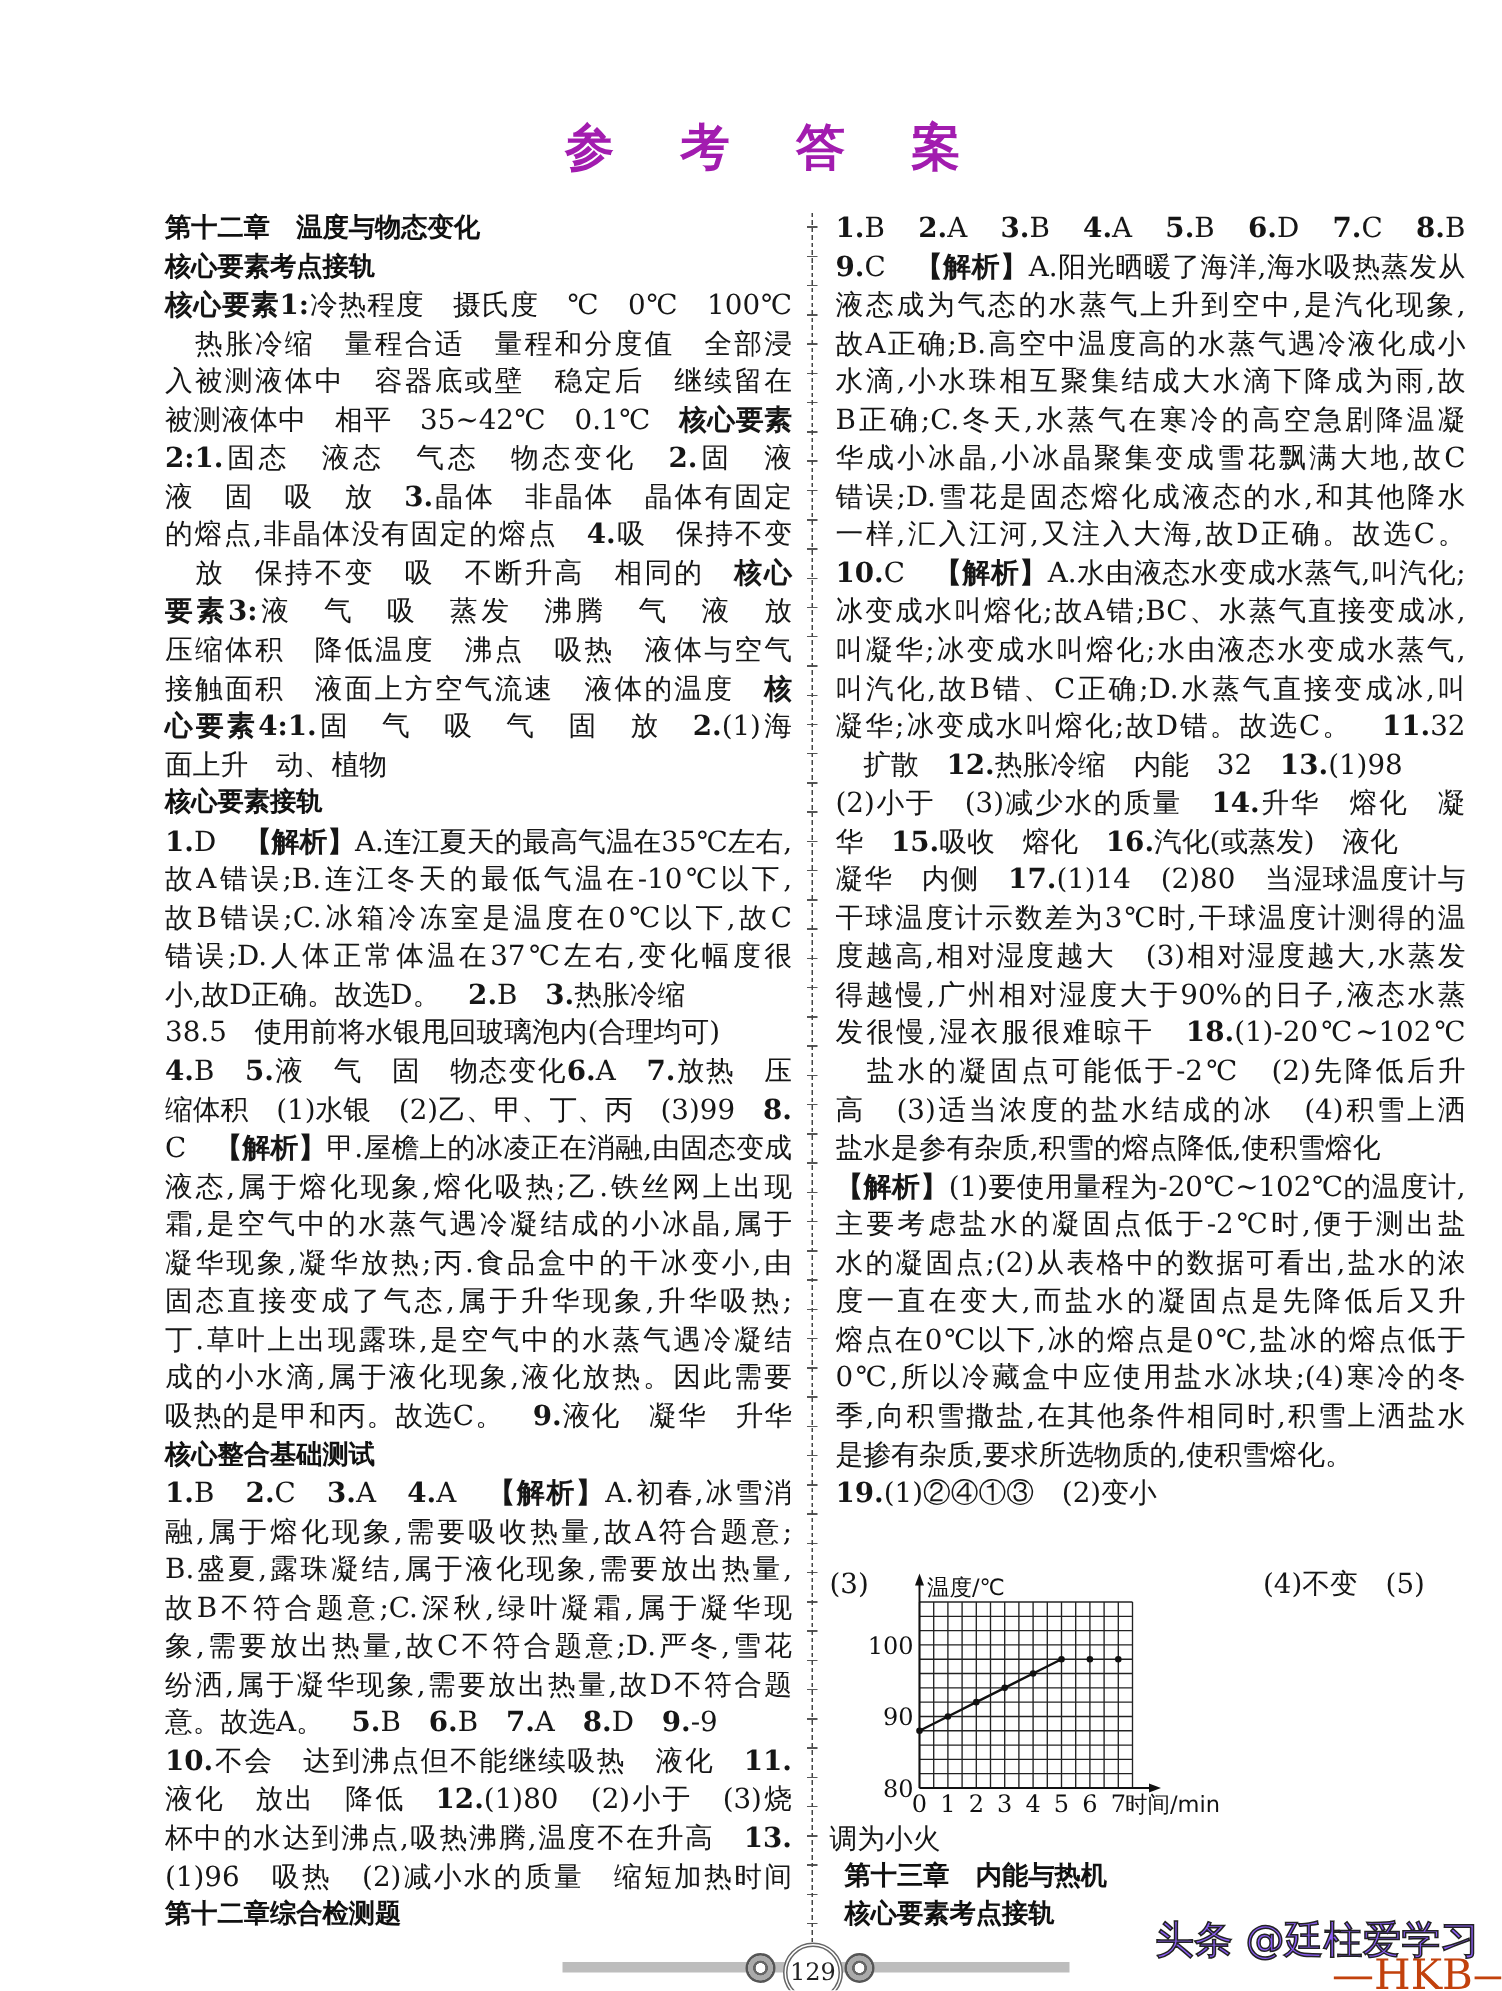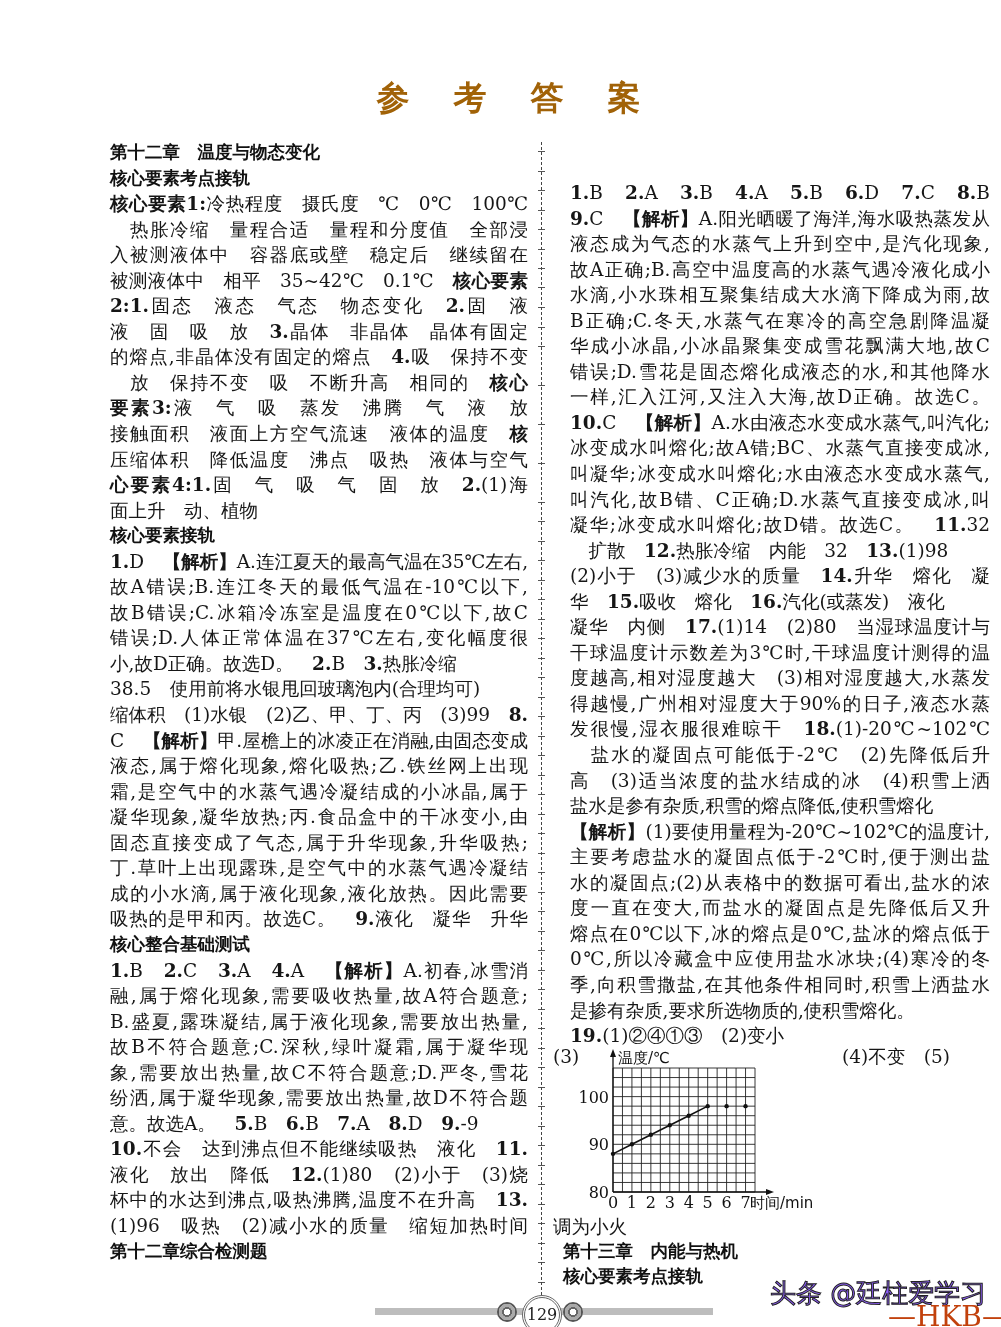--- a/index.html
+++ b/index.html
@@ -5,25 +5,25 @@
   html, body { margin: 0; padding: 0; background: #ffffff; }
   #page {
     position: relative; width: 1001px; height: 1327px; overflow: hidden;
     background: #ffffff; color: #161616;
     font-family: "DejaVu Serif", serif;
   }
   .title {
     position: absolute; top: 76px; left: 0; width: 1001px;
     text-align: center; font-size: 33px; font-weight: bold;
     letter-spacing: 44px; padding-left: 60px; box-sizing: border-box;
-    font-family: "DejaVu Serif", serif; color: #a16207;
+    font-family: "DejaVu Serif", serif; color: #a21caf;
   }
   .col { position: absolute; top: 140px; }
   #left-col { left: 110px; width: 418px; }
-  #right-col { left: 570px; width: 420px; margin-top: 40px; }
+  #right-col { left: 557px; width: 420px; }
   .line, .hdr {
     height: 25.55px; line-height: 25.55px; white-space: nowrap;
   }
   .line {
     font-size: 18.5px; text-align: justify; text-align-last: justify;
   }
   .line.short { text-align-last: left; }
   .hdr {
     text-align: left; font-family: "DejaVu Sans", sans-serif;
     font-weight: bold; font-size: 17.5px; color: #111;
@@ -82,31 +82,32 @@
       <div class="hdr">核心要素考点接轨</div>
       <div class="line"><span class="n"></span><span class="b">核心要素1:</span><span class="n">冷热程度　摄氏度　℃　0℃　100℃</span></div>
       <div class="line"><span class="n">　热胀冷缩　量程合适　量程和分度值　全部浸</span></div>
       <div class="line"><span class="n">入被测液体中　容器底或壁　稳定后　继续留在</span></div>
       <div class="line"><span class="n">被测液体中　相平　35~42℃　0.1℃　</span><span class="b">核心要素</span></div>
       <div class="line"><span class="n"></span><span class="b">2:1.</span><span class="n">固态　液态　气态　物态变化　</span><span class="b">2.</span><span class="n">固　液</span></div>
       <div class="line"><span class="n">液　固　吸　放　</span><span class="b">3.</span><span class="n">晶体　非晶体　晶体有固定</span></div>
       <div class="line"><span class="n">的熔点,非晶体没有固定的熔点　</span><span class="b">4.</span><span class="n">吸　保持不变</span></div>
       <div class="line"><span class="n">　放　保持不变　吸　不断升高　相同的　</span><span class="b">核心</span></div>
       <div class="line"><span class="n"></span><span class="b">要素3:</span><span class="n">液　气　吸　蒸发　沸腾　气　液　放</span></div>
+      <div class="line"><span class="n">压缩体积　降低温度　沸点　吸热　液体与空气</span></div>
       <div class="line"><span class="n">接触面积　液面上方空气流速　液体的温度　</span><span class="b">核</span></div>
-      <div class="line"><span class="n">压缩体积　降低温度　沸点　吸热　液体与空气</span></div>
       <div class="line"><span class="n"></span><span class="b">心要素4:1.</span><span class="n">固　气　吸　气　固　放　</span><span class="b">2.</span><span class="n">(1)海</span></div>
       <div class="line short"><span class="n">面上升　动、植物</span></div>
       <div class="hdr">核心要素接轨</div>
       <div class="line"><span class="n"></span><span class="b">1.</span><span class="n">D　</span><span class="b">【解析】</span><span class="n">A.连江夏天的最高气温在35℃左右,</span></div>
       <div class="line"><span class="n">故A错误;B.连江冬天的最低气温在-10℃以下,</span></div>
       <div class="line"><span class="n">故B错误;C.冰箱冷冻室是温度在0℃以下,故C</span></div>
       <div class="line"><span class="n">错误;D.人体正常体温在37℃左右,变化幅度很</span></div>
       <div class="line short"><span class="n">小,故D正确。故选D。　</span><span class="b">2.</span><span class="n">B　</span><span class="b">3.</span><span class="n">热胀冷缩</span></div>
       <div class="line short"><span class="n">38.5　使用前将水银甩回玻璃泡内(合理均可)</span></div>
+      <div class="line"><span class="n"></span><span class="b">4.</span><span class="n">B　</span><span class="b">5.</span><span class="n">液　气　固　物态变化</span><span class="b">6.</span><span class="n">A　</span><span class="b">7.</span><span class="n">放热　压</span></div>
       <div class="line"><span class="n">缩体积　(1)水银　(2)乙、甲、丁、丙　(3)99　</span><span class="b">8.</span></div>
       <div class="line"><span class="n">C　</span><span class="b">【解析】</span><span class="n">甲.屋檐上的冰凌正在消融,由固态变成</span></div>
       <div class="line"><span class="n">液态,属于熔化现象,熔化吸热;乙.铁丝网上出现</span></div>
       <div class="line"><span class="n">霜,是空气中的水蒸气遇冷凝结成的小冰晶,属于</span></div>
       <div class="line"><span class="n">凝华现象,凝华放热;丙.食品盒中的干冰变小,由</span></div>
       <div class="line"><span class="n">固态直接变成了气态,属于升华现象,升华吸热;</span></div>
       <div class="line"><span class="n">丁.草叶上出现露珠,是空气中的水蒸气遇冷凝结</span></div>
       <div class="line"><span class="n">成的小水滴,属于液化现象,液化放热。因此需要</span></div>
       <div class="line"><span class="n">吸热的是甲和丙。故选C。　</span><span class="b">9.</span><span class="n">液化　凝华　升华</span></div>
       <div class="hdr">核心整合基础测试</div>

